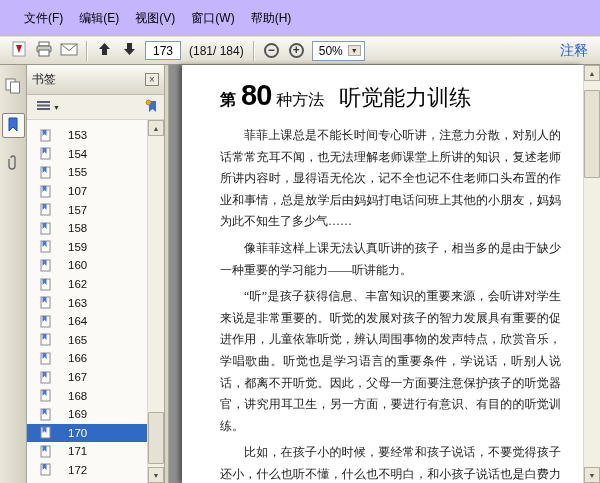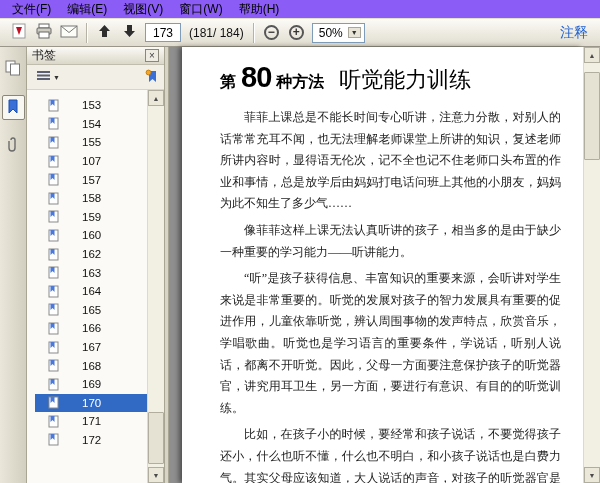--- a/index.html
+++ b/index.html
@@ -1,21 +1,21 @@
 <!DOCTYPE html>
 <html><head>
 <meta charset="utf-8">
 <style>
   * { margin:0; padding:0; box-sizing:border-box; }
   html,body { width:600px; height:483px; overflow:hidden; }
   body { font-family:"Liberation Sans", sans-serif; background:#ece9d8; font-size:12px; }
   .window { width:600px; height:483px; display:flex; flex-direction:column; background:#ece9d8; }
 
   
-  .menubar { height:19px; background:#8b5cf6; display:flex; align-items:center; padding-left:4px;
+  .menubar { height:37px; background:#c4b5fd; display:flex; align-items:center; padding-left:16px;
              border-bottom:1px solid #e3e0d2; }
   .menu-item { padding:2px 8px; color:#000; cursor:default; white-space:nowrap; }
 
   
   .toolbar { height:28px; background:linear-gradient(#fcfbf7,#e0dcce); border-bottom:1px solid #9a968a;
              display:flex; align-items:center; padding:12px 6px; }
   .tbtn { width:25px; height:24px; background:transparent; border:1px solid transparent; display:flex;
           align-items:center; justify-content:center; padding:0; cursor:default; }
   .sep { width:1px; height:20px; background:#b6b2a6; margin:0 5px; box-shadow:1px 0 0 #fff; }
   .page-input { width:36px; height:19px; border:1px solid #7f9db9; font-size:12px; text-align:center;
@@ -35,35 +35,35 @@
 
   
   .navstrip { width:27px; background:linear-gradient(90deg,#eae7da,#d2cec0); border-right:1px solid #a9a593;
               display:flex; flex-direction:column; align-items:center; padding-top:10px; gap:13px; }
   .navbtn { width:23px; height:25px; display:flex; align-items:center; justify-content:center;
             border:1px solid transparent; border-radius:2px; cursor:pointer; }
   .navbtn.active { background:#f8f7f1; border-color:#8a867a; }
 
   
   .panel { width:138px; background:#fbfaf6; display:flex; flex-direction:column; border-right:1px solid #a9a593; }
-  .panel-header { height:18px; background:linear-gradient(#fbfaf5,#dbd7c9); border-bottom:1px solid #c0bcae;
+  .panel-header { height:30px; background:linear-gradient(#fbfaf5,#dbd7c9); border-bottom:1px solid #c0bcae;
                   display:flex; align-items:center; padding:0 5px; color:#222; }
   .panel-title { flex:1; font-size:12px; }
   .panel-close { width:14px; height:13px; border:1px solid #8a867a; background:#efede3; font-size:10px;
                  line-height:11px; text-align:center; color:#444; cursor:pointer; }
   .panel-tools { height:25px; display:flex; align-items:center; padding:0 6px; border-bottom:1px solid #d8d4c6;
                  background:#f2f0e6; }
   .opt-btn { display:flex; align-items:center; gap:3px; padding:2px 3px; border:1px solid transparent; cursor:pointer; }
   .opt-btn .dd2 { font-size:7px; color:#333; }
   .flag-btn { margin-left:auto; cursor:pointer; display:flex; align-items:center; }
 
   .panel-body { flex:1; display:flex; overflow:hidden; background:#fbfaf6; min-height:0; }
   .bm-list { flex:1; padding-top:6px; overflow:hidden; }
-  .bm-row { height:18.6px; display:flex; align-items:center; gap:23px; padding-left:13px; font-size:11.5px;
-            color:#111; white-space:nowrap; cursor:pointer;margin-left:8px; }
+  .bm-row { height:18.6px; display:flex; align-items:center; gap:17px; padding-left:13px; font-size:11.5px;
+            color:#111; white-space:nowrap; cursor:pointer; }
   .bm-row.selected { background:#316ac5; color:#fff; }
   .bm-icon { display:flex; align-items:center; }
 
   
   .vscroll { width:17px; background:#f2f0e3; border-left:1px solid #ddd9cb; display:flex; flex-direction:column; }
   .sb-btn { height:16px; background:#ebe8d9; border:1px solid #b1ad9f; font-size:7px; color:#4c4c4c;
             display:flex; align-items:center; justify-content:center; cursor:pointer; }
   .sb-track { flex:1; position:relative; }
   .sb-thumb { position:absolute; left:0; right:0; background:#e5e2d3; border:1px solid #b1ad9f;
               border-radius:1px; cursor:pointer; }
@@ -73,21 +73,21 @@
   .splitter { width:4px; background:#d8d4c6; border-right:1px solid #a9a593; cursor:col-resize; }
 
   
   .content { flex:1; background:#8f8f8f; display:flex; padding-left:13px; min-width:0; }
   .page { flex:1; background:#fff; box-shadow:-3px 0 5px rgba(0,0,0,.45); padding:10px 22px 0 38px;
           overflow:hidden; min-width:0; }
   .doc-heading { margin:4px 0 12px; display:flex; align-items:baseline; color:#000;
                  font-family:"Liberation Sans",sans-serif; }
   .h-pre  { font-size:16px; font-weight:bold; }
   .h-num  { font-size:29px; font-weight:bold; margin:0 5px; letter-spacing:-1px; }
-  .h-suf  { font-size:16px; font-weight:bold; }
+  .h-suf  { font-size:16px; font-weight:normal; }
   .h-title{ font-size:22px; font-weight:normal; margin-left:15px; }
   .para { font-size:12px; line-height:21.6px; text-align:justify; text-indent:2em; color:#1c1c1c;
           margin-bottom:5px; font-family:"Liberation Serif", serif; }
 </style>
 </head>
 <body>
 
 <div class="window">
 
   <div class="menubar">

